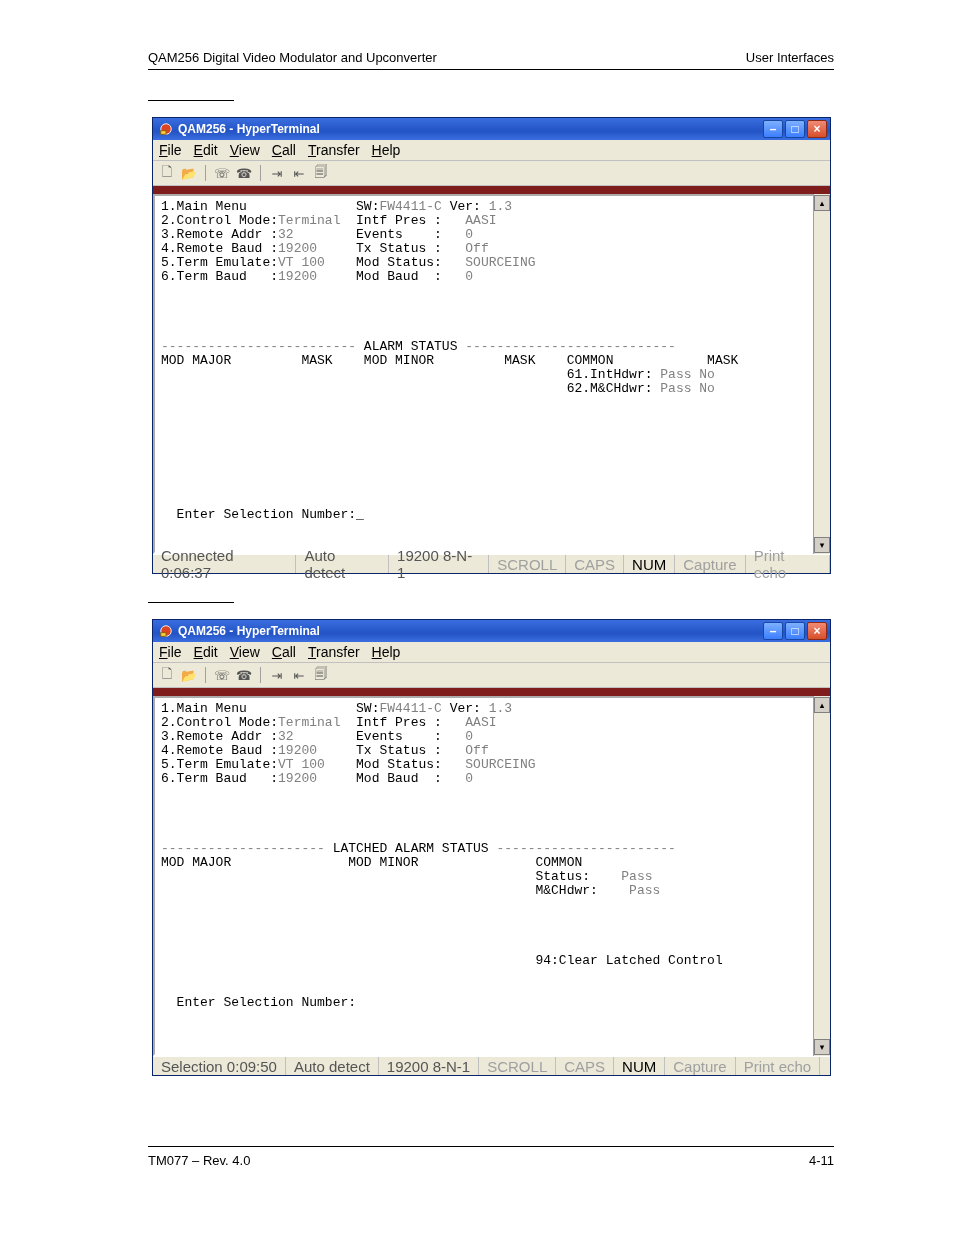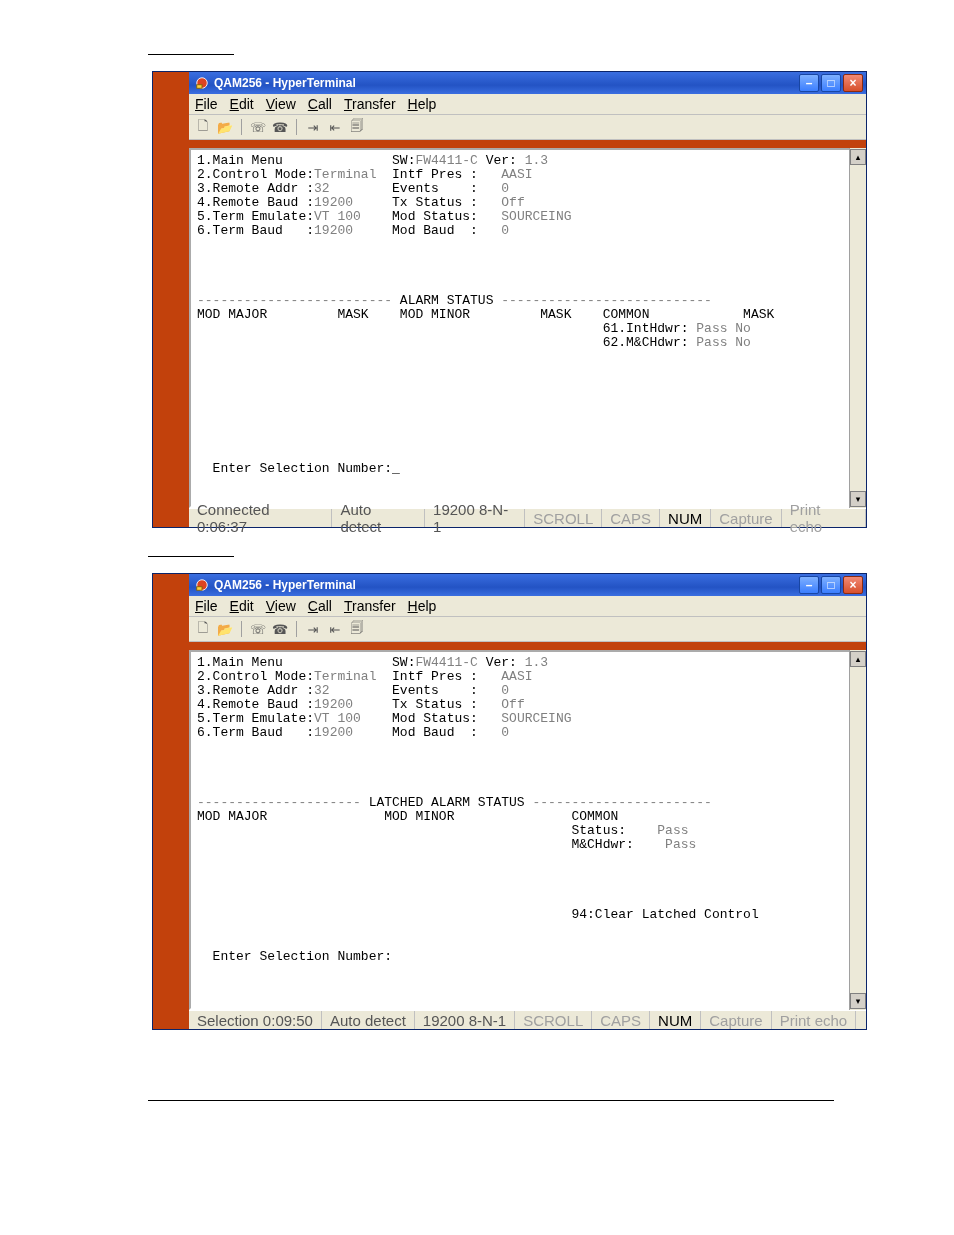--- a/index.html
+++ b/index.html
@@ -26,24 +26,23 @@
   }
   .caption-rule {
     height: 1px;
     background: #000;
     width: 86px;
     margin: 4px 0 16px 0;
   }
   .win {
     border: 1px solid #0a246a;
     width: 677px;
-    background: #c2410c;
+    background: #7f1d1d;
     margin: 0 0 28px 4px;
     font-size: 11px;
-    padding-left: 36px;
   }
   .titlebar {
     background: linear-gradient(to bottom,#3a6ee0 0%, #2353c4 60%, #3a6ee0 100%);
     color:#fff;
     display:flex;
     align-items:center;
     justify-content:space-between;
     height:22px;
     padding:0 3px 0 6px;
     font-family: Tahoma, sans-serif;
@@ -101,20 +100,24 @@
   .stat{padding:0 8px;border-right:1px solid #c0c0c0;height:100%;display:flex;align-items:center;}
   .stat.dim{color:#a0a0a0;}
   .gray{color:#808080;}
   .footer-line{border-top:1px solid #000;margin-top:70px;}
   .footer{display:flex;justify-content:space-between;font-size:13px;padding-top:6px;}
 </style>
 </head>
 <body>
 
 <div class="page">
+  <div class="hdr">
+    <span>QAM256 Digital Video Modulator and Upconverter</span>
+    <span>User Interfaces</span>
+  </div>
 
   <div class="caption-rule"></div>
 
   <div class="win">
     <div class="titlebar">
       <div class="tl">
         <svg viewBox="0 0 16 16">
             <circle cx="8" cy="8" r="6" fill="#d42" stroke="#fff"></circle>
             <rect x="2" y="10" width="6" height="4" fill="#ffd040" stroke="#806000"></rect>
           </svg>
@@ -258,13 +261,17 @@
       <div class="stat">19200 8-N-1</div>
       <div class="stat dim">SCROLL</div>
       <div class="stat dim">CAPS</div>
       <div class="stat" style="color:#000;">NUM</div>
       <div class="stat dim">Capture</div>
       <div class="stat dim">Print echo</div>
     </div>
   </div>
 
   <div class="footer-line"></div>
+  <div class="footer">
+    <span>TM077 – Rev. 4.0</span>
+    <span>4-11</span>
+  </div>
 </div>
 
 </body></html>

